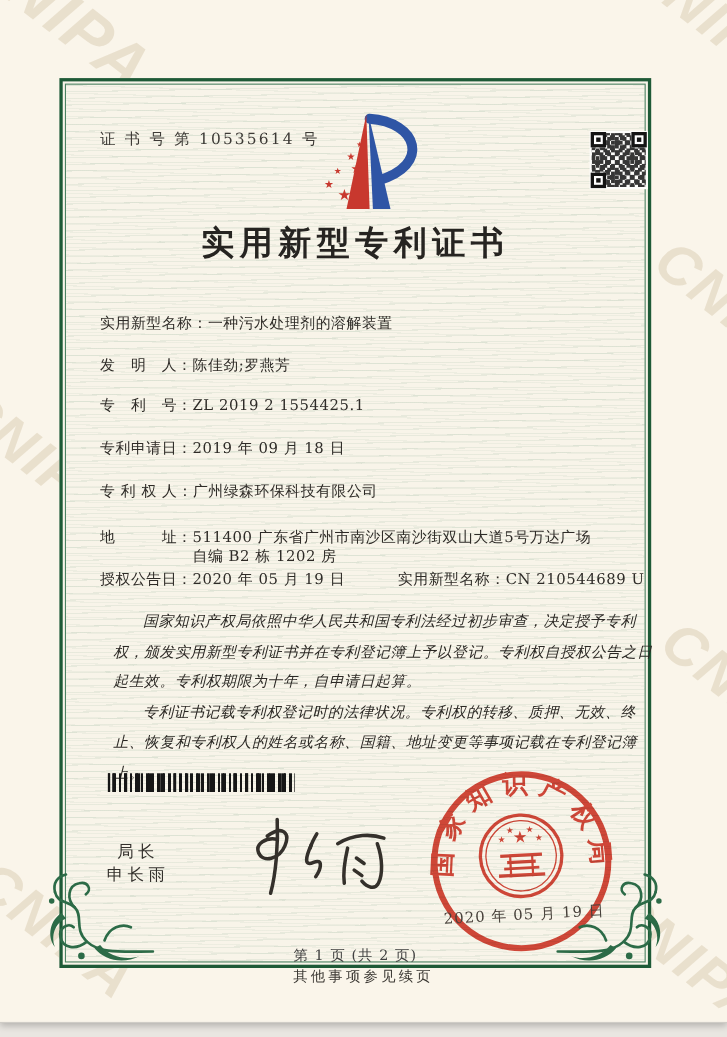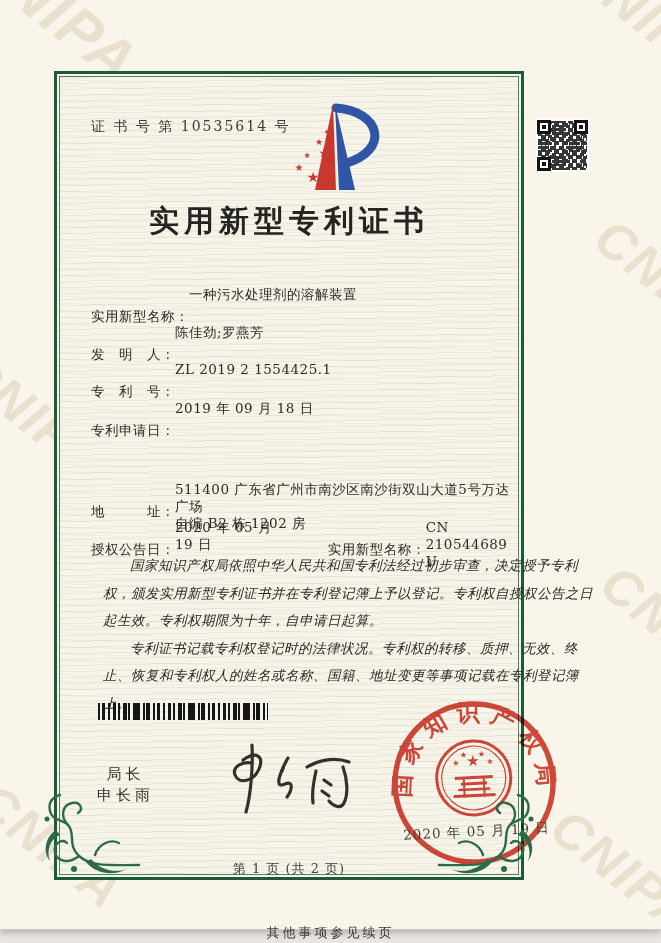--- a/index.html
+++ b/index.html
@@ -5,62 +5,62 @@
   html,body{margin:0;padding:0;background:#e9e6e1;}
   .viewport{position:relative;width:661px;height:943px;overflow:hidden;
     font-family:"DejaVu Serif","Liberation Serif",serif;}
   .sheet{position:absolute;left:0;top:0;width:661px;height:929px;background:#faf5ea;
     box-shadow:0 1px 0 #cfccc6,0 4px 6px rgba(0,0,0,.22);}
   
   .wm{position:absolute;font-family:"Liberation Sans","DejaVu Sans",sans-serif;
     font-style:italic;font-weight:700;font-size:52px;letter-spacing:2px;
     color:rgba(196,177,140,0.30);transform:rotate(38deg);white-space:nowrap;}
   
-  .frame{position:absolute;left:54px;top:71px;width:470px;height:809px;
+  .frame{position:absolute;left:54px;top:71px;width:538px;height:809px;
     box-sizing:border-box;border:3px solid #1e5a37;background:#f8f4e9;}
   .frame-inner{position:absolute;inset:2px;border:1px solid #4a8262;
     background-image:
       repeating-linear-gradient(179deg, rgba(63,124,88,0.09) 0 1px, rgba(0,0,0,0) 1px 6px),
       repeating-linear-gradient(181.5deg, rgba(63,124,88,0.06) 0 1px, rgba(0,0,0,0) 1px 7px);}
   .cert-no{position:absolute;left:34px;top:44px;font-size:14px;letter-spacing:2px;color:#3d3a36;}
   .logo{position:absolute;left:221px;top:24px;}
   .qr{position:absolute;left:479px;top:45px;width:53px;height:53px;background:#fdfdfb;}
   .qr-noise{position:absolute;inset:2px;
     background:
       repeating-conic-gradient(#1b1b1b 0% 25%, rgba(0,0,0,0) 0% 50%) 0px 0px/7px 7px,
       repeating-conic-gradient(#1b1b1b 0% 25%, rgba(0,0,0,0) 0% 50%) 3px 2px/9px 9px;
     opacity:.88;}
   .qr-finder{position:absolute;width:8px;height:8px;border:3px solid #141414;background:#fff;}
   .qr-finder::after{content:"";position:absolute;inset:2px;background:#141414;}
   .qf-tl{left:1px;top:1px;} .qf-tr{right:1px;top:1px;} .qf-bl{left:1px;bottom:1px;}
   .title{position:absolute;left:0;right:0;top:127px;text-align:center;
     font-size:30px;font-weight:700;letter-spacing:5px;color:#262421;}
   .field-row{position:absolute;left:34px;display:flex;font-size:13.5px;color:#2e2b27;
     letter-spacing:0.5px;line-height:17px;}
-  .field-label{flex:none;margin-top:22px;}
+  .field-label{flex:none;}
   .field-value{white-space:pre-line;}
   .row-grant .pair2{margin-left:48px;}
   .paras{position:absolute;left:46px;top:478px;width:494px;font-size:13.5px;
     line-height:27.5px;color:#2b2824;font-style:italic;}
   .paras p{margin:0;text-indent:2em;letter-spacing:0.5px;}
   .barcode{position:absolute;left:41px;top:629px;width:170px;height:17px;
     background-image:
       repeating-linear-gradient(90deg,#161616 0 2px, rgba(0,0,0,0) 2px 5px),
       repeating-linear-gradient(90deg,#161616 0 3px, rgba(0,0,0,0) 3px 11px);
     background-position:0 0,4px 0;}
   .signer{position:absolute;left:40px;top:690px;font-size:15px;letter-spacing:4px;
     color:#33302c;line-height:21px;text-align:center;}
   .signature{position:absolute;left:138px;top:662px;}
   .seal{position:absolute;left:332px;top:624px;width:170px;height:170px;
     transform:rotate(-3deg);opacity:.93;mix-blend-mode:multiply;}
   .page-ind{position:absolute;left:0;right:0;top:786px;text-align:center;
     font-size:13px;letter-spacing:1px;color:#404040;}
   .flourish{position:absolute;top:719px;}
   .fl-l{left:-18px;} .fl-r{right:-18px;transform:scaleX(-1);}
-  .footer-note{position:absolute;left:0;right:0;top:924px;text-align:center;
+  .footer-note{position:absolute;left:0;right:0;top:879px;text-align:center;
     font-size:13px;letter-spacing:3px;color:#3b3833;}
 </style>
 </head>
 <body>
 
 <div class="viewport">
   <div class="sheet">
 
     <span class="wm" style="left:-42px;top:-24px;font-size:60px">CNIPA</span>
     <span class="wm" style="left:562px;top:-14px">CNIPA</span>
@@ -108,20 +108,24 @@
         <span class="field-label">发　明　人：</span>
         <span class="field-value">陈佳劲;罗燕芳</span>
       </div>
       <div class="field-row" style="top:287px">
         <span class="field-label">专　利　号：</span>
         <span class="field-value">ZL 2019 2 1554425.1</span>
       </div>
       <div class="field-row" style="top:326px">
         <span class="field-label">专利申请日：</span>
         <span class="field-value">2019 年 09 月 18 日</span>
+      </div>
+      <div class="field-row" style="top:365px">
+        <span class="field-label">专 利 权 人：</span>
+        <span class="field-value">广州绿森环保科技有限公司</span>
       </div>
       <div class="field-row" style="top:407px">
         <span class="field-label">地　　　址：</span>
         <span class="field-value">511400 广东省广州市南沙区南沙街双山大道5号万达广场
 自编 B2 栋 1202 房</span>
       </div>
       <div class="field-row row-grant" style="top:445px">
         <span class="field-label">授权公告日：</span>
         <span class="field-value">2020 年 05 月 19 日</span>
         <span class="field-label pair2">实用新型名称：</span>

